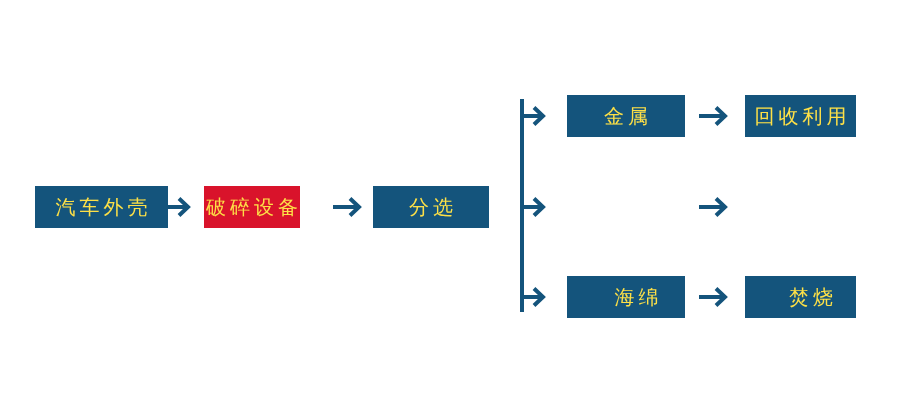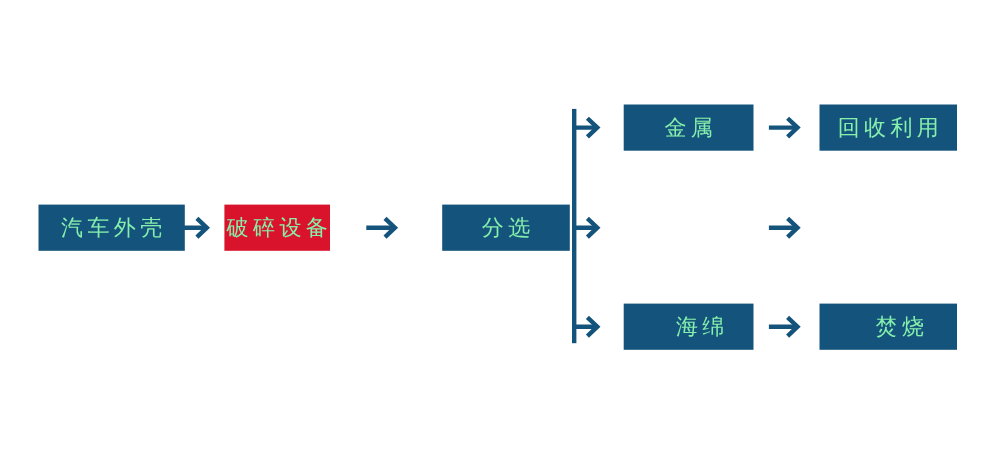--- a/index.html
+++ b/index.html
@@ -18,21 +18,21 @@
     height: 411px;
     background: var(--background);
     overflow: hidden;
   }
   .node {
     position: absolute;
     height: 42px;
     display: flex;
     align-items: center;
     justify-content: center;
-    color: #86efac;
+    color: #fde047;
     font-size: 20px;
     letter-spacing: 4px;
     text-indent: 4px;
     white-space: nowrap;
   }
   .blue { background: var(--primary-blue); }
   .red  { background: var(--accent-red); }
   .arrow {
     position: absolute;
     color: var(--primary-blue);
@@ -42,23 +42,23 @@
     position: absolute;
     left: 520px;
     top: 99px;
     width: 4px;
     height: 213px;
     background: var(--primary-blue);
   }
   
   .col-src     { left: 35px;  width: 133px; }
   .col-crush   { left: 204px; width: 96px; }
-  .col-sort    { left: 402px; width: 116px; }
+  .col-sort    { left: 373px; width: 116px; }
   .col-mat     { left: 567px; width: 118px; }
-  .col-out     { left: 745px; width: 125px; }
+  .col-out     { left: 745px; width: 111px; }
   .row-top { top: 95px; }
   .row-mid { top: 186px; }
   .row-bot { top: 276px; padding-left: 21px; }
   .arrow-row-top { top: 105px; }
   .arrow-row-mid { top: 196px; }
   .arrow-row-bot { top: 286px; }
 </style>
 </head>
 <body>
 

